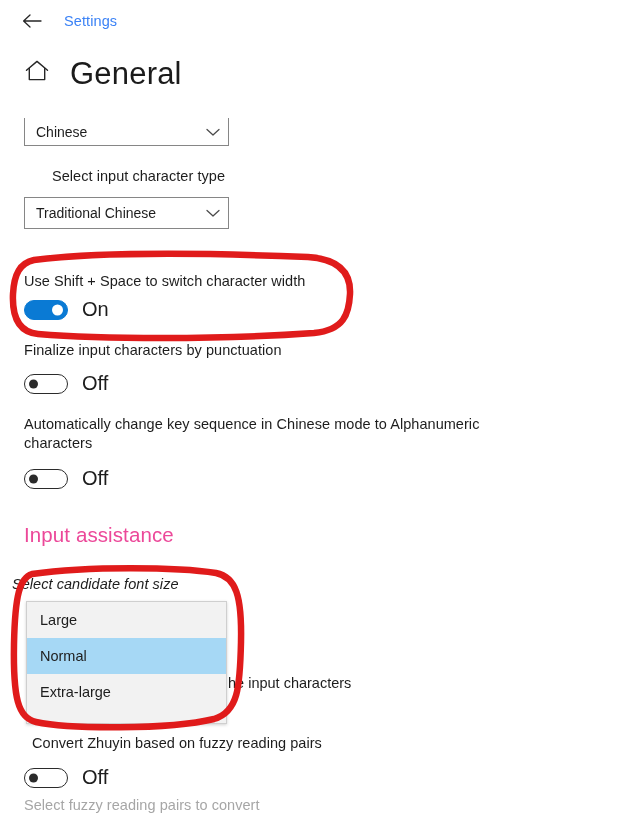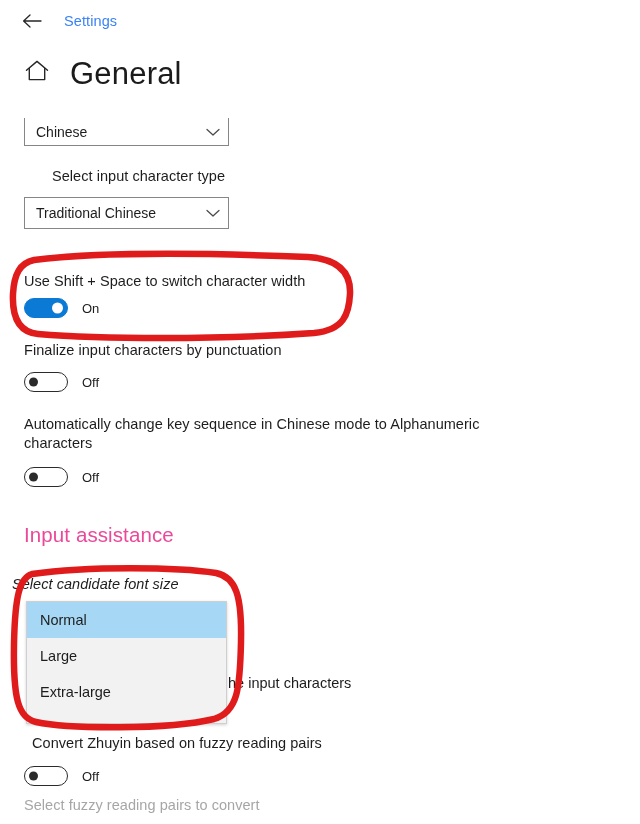--- a/index.html
+++ b/index.html
@@ -135,21 +135,21 @@
   }
   .switch.on .knob {
     position: absolute;
     width: 11px; height: 11px;
     border-radius: 50%;
     background: #ffffff;
     top: 50%; right: 4px;
     transform: translateY(-50%);
   }
   .switch-state {
-    font-size: 13px;
+    font-size: 20px;
     color: #1d1d1d;
   }
 
   
   .section-heading {
     position: absolute;
     font-size: 20.5px;
     font-weight: 400;
     color: #ec4899;
     letter-spacing: .1px;
@@ -274,25 +274,25 @@
       <span class="switch-state">Off</span>
     </div>
 
     <div class="section-heading" style="left:24px; top:523px;">Input assistance</div>
 
     <div class="setting-label" style="left:12px; top:575px;font-style:italic;">Select candidate font size</div>
 
     <div class="obscured-text" style="left:228px; top:675px;">he input characters</div>
 
     <div class="dropdown-list" style="left:26px; top:601px; width:201px;">
+      <div class="dropdown-item">
+        <span>Large</span>
+      </div>
       <div class="dropdown-item selected">
         <span>Normal</span>
-      </div>
-      <div class="dropdown-item">
-        <span>Large</span>
       </div>
       <div class="dropdown-item">
         <span>Extra-large</span>
       </div>
       <div class="dropdown-item" style="height:13px;"></div>
     </div>
 
     <div class="setting-label" style="left:32px; top:734px;">Convert Zhuyin based on fuzzy reading pairs</div>
     <div class="toggle-row" style="left:24px; top:766px;">
       <span class="switch off">

